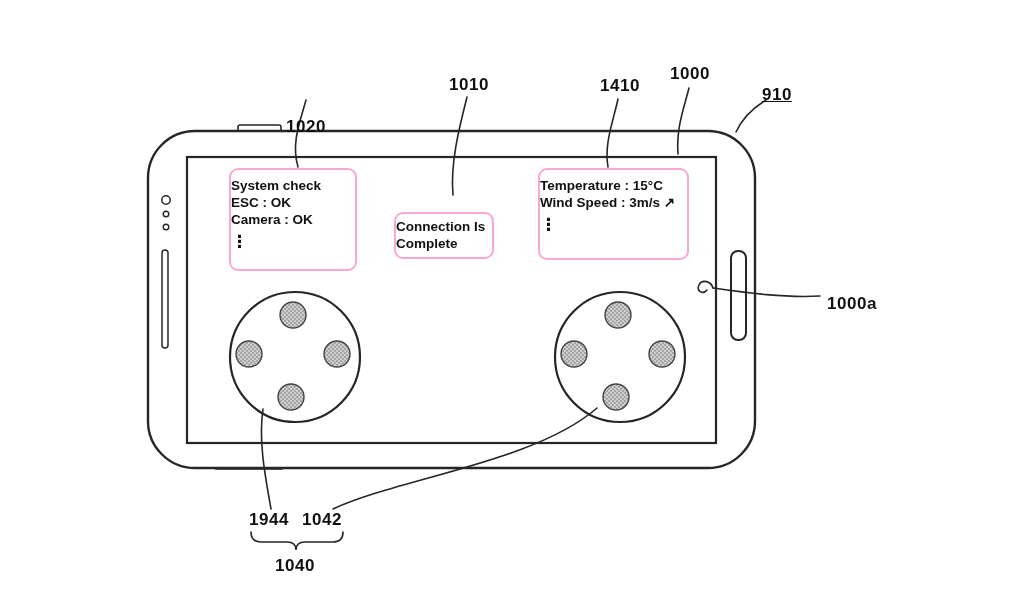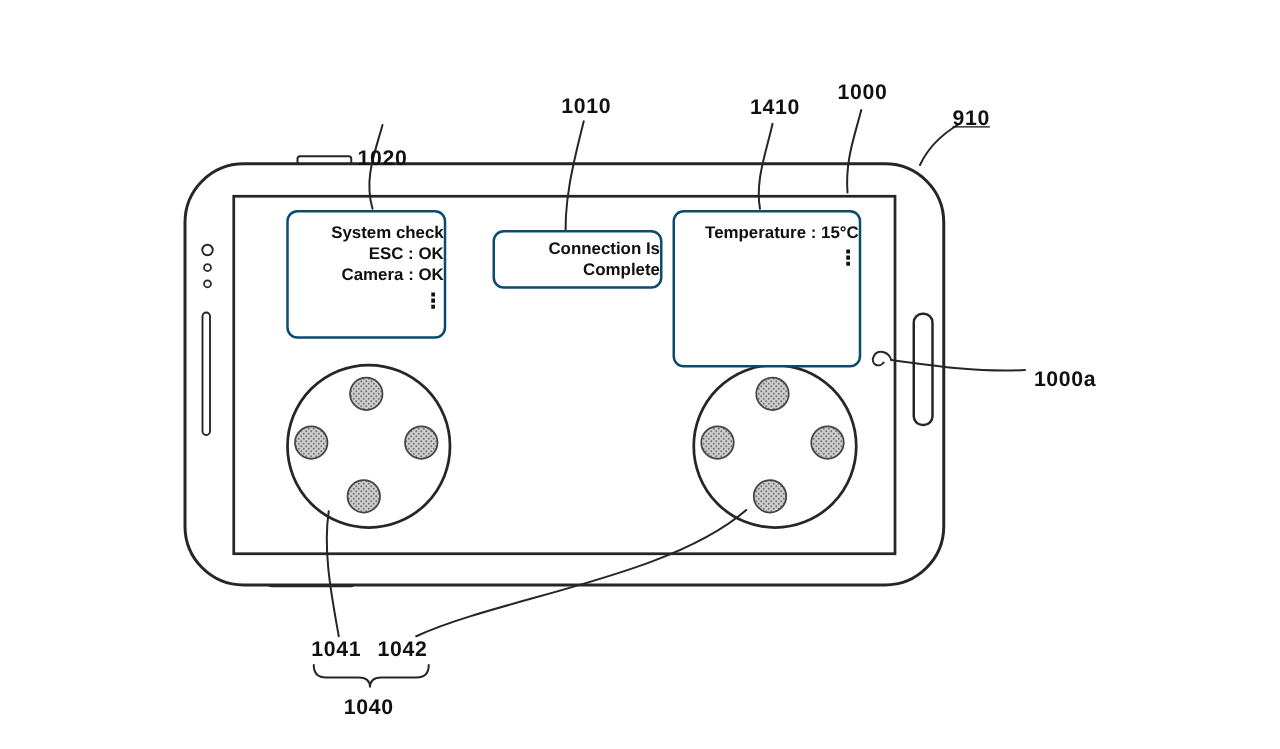--- a/index.html
+++ b/index.html
@@ -8,24 +8,24 @@
   .canvas {
     position: relative;
     width: 1024px;
     height: 599px;
     background: #ffffff;
     overflow: hidden;
   }
   .art { position: absolute; left: 0; top: 0; width: 1024px; height: 599px; }
   .panel {
     position: absolute;
-    border: 2px solid #0c4a6e;
+    border: 2px solid #f9a8d4;
     border-radius: 9px;
     background: #ffffff;
-    text-align: right;
+    text-align: left;
     color: #111111;
     font-weight: 700;
     font-size: 13.5px;
     line-height: 17px;
     padding-top: 7px;
   }
   .panel .vdots {
     display: block;
     font-family: "DejaVu Sans", sans-serif;
     font-size: 17px;
@@ -99,33 +99,34 @@
     </g>
   </svg>
 
   <div class="panel" style="left:229px; top:168px; width:128px; height:103px;">
     <div>System check</div>
     <div>ESC : OK</div>
     <div>Camera : OK</div>
     <span class="vdots">⋮</span>
   </div>
 
-  <div class="panel" style="left:394px; top:184px; width:136px; height:47px; padding-top:4px;">
+  <div class="panel" style="left:394px; top:212px; width:100px; height:47px; padding-top:4px;">
     <div>Connection Is</div>
     <div>Complete</div>
   </div>
 
-  <div class="panel" style="left:538px; top:168px; width:151px; height:126px;">
+  <div class="panel" style="left:538px; top:168px; width:151px; height:92px;">
     <div>Temperature : 15°C</div>
+    <div>Wind Speed : 3m/s ↗</div>
     <span class="vdots">⋮</span>
   </div>
 
   <div class="ref" style="left:274px; top:77px;margin-top:40px;">1020</div>
   <div class="ref" style="left:437px; top:75px;">1010</div>
   <div class="ref" style="left:588px; top:76px;">1410</div>
   <div class="ref" style="left:658px; top:64px;">1000</div>
   <div class="ref" style="left:745px; top:85px;text-decoration:underline;">910</div>
   <div class="ref" style="left:820px; top:294px;">1000a</div>
-  <div class="ref" style="left:237px; top:510px;">1041</div>
+  <div class="ref" style="left:237px; top:510px;">1944</div>
   <div class="ref" style="left:290px; top:510px;text-align:center;">1042</div>
   <div class="ref" style="left:263px; top:556px;text-align:center;">1040</div>
 
 </div>
 
 </body></html>

